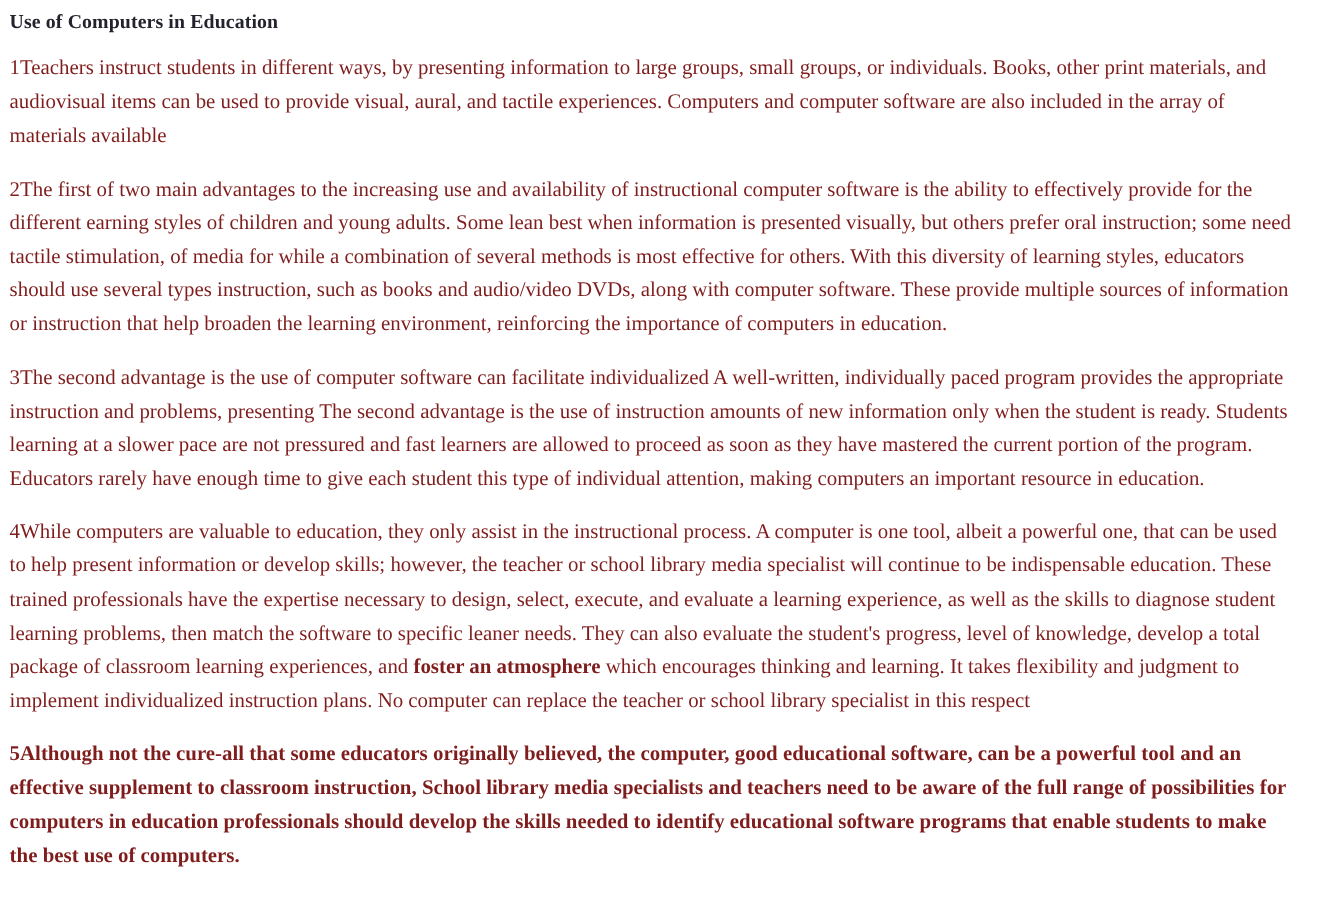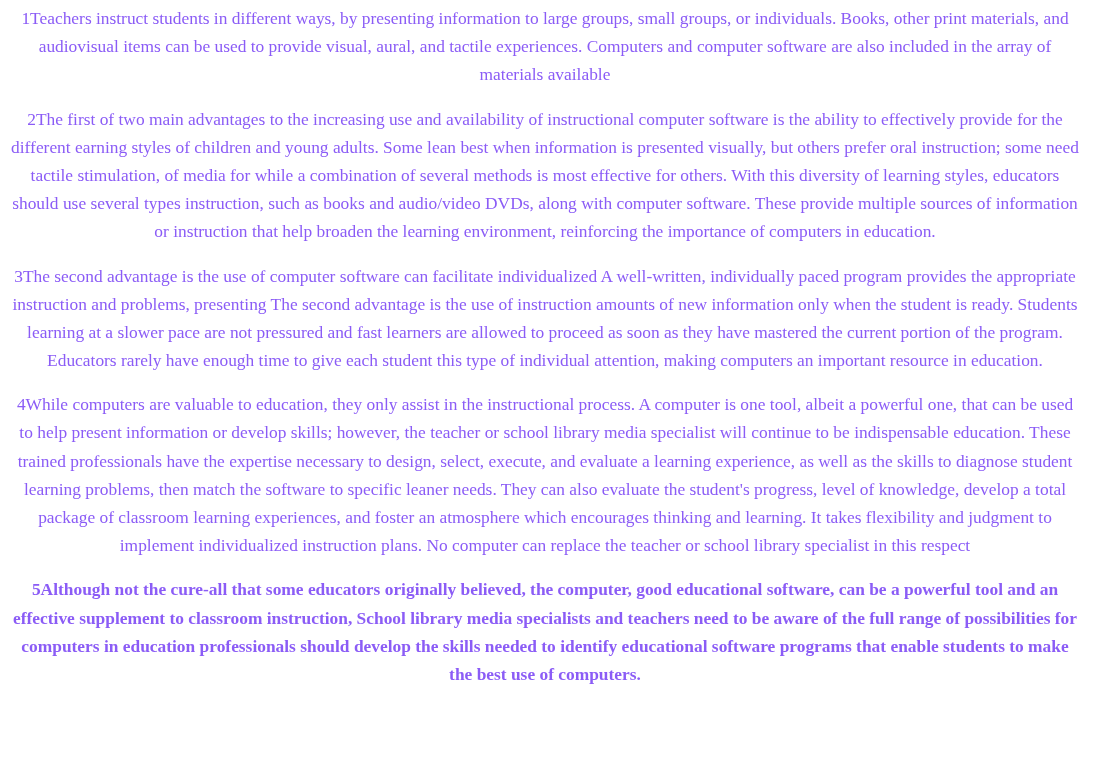--- a/index.html
+++ b/index.html
@@ -22,40 +22,41 @@
     font-family: "Liberation Serif", "DejaVu Serif", serif;
     font-size: 16.5px;
     font-weight: bold;
     color: #23232d;
     margin: 4px 0 14px 0;
     letter-spacing: 0.1px;
   }
   .para {
     font-size: 17.4px;
     line-height: 1.62;
-    color: #8b5cf6;
+    color: #7f1d1d;
     margin: 0 0 16px 0;
-    text-align: center;
+    text-align: left;
   }
   .para:last-child {
     margin-bottom: 0;
     font-weight: bold;
   }
   .para .num {
     font-size: 17.4px;
   }
   .bold-phrase {
-    font-weight: normal;
+    font-weight: bold;
   }
 </style>
 </head>
 <body>
 
 <div class="page">
 
+  <h1 class="doc-title">Use of Computers in Education</h1>
 
   <p class="para"><span class="num">1</span><span>Teachers instruct students in different ways, by presenting information to large groups, small groups, or individuals. Books, other print materials, and audiovisual items can be used to provide visual, aural, and tactile experiences. Computers and computer software are also included in the array of materials available</span></p>
 
   <p class="para"><span class="num">2</span><span>The first of two main advantages to the increasing use and availability of instructional computer software is the ability to effectively provide for the different earning styles of children and young adults. Some lean best when information is presented visually, but others prefer oral instruction; some need tactile stimulation, of media for while a combination of several methods is most effective for others. With this diversity of learning styles, educators should use several types instruction, such as books and audio/video DVDs, along with computer software. These provide multiple sources of information or instruction that help broaden the learning environment, reinforcing the importance of computers in education.</span></p>
 
   <p class="para"><span class="num">3</span><span>The second advantage is the use of computer software can facilitate individualized A well-written, individually paced program provides the appropriate instruction and problems, presenting The second advantage is the use of instruction amounts of new information only when the student is ready. Students learning at a slower pace are not pressured and fast learners are allowed to proceed as soon as they have mastered the current portion of the program. Educators rarely have enough time to give each student this type of individual attention, making computers an important resource in education.</span></p>
 
   <p class="para"><span class="num">4</span><span>While computers are valuable to education, they only assist in the instructional process. A computer is one tool, albeit a powerful one, that can be used to help present information or develop skills; however, the teacher or school library media specialist will continue to be indispensable education. These trained professionals have the expertise necessary to design, select, execute, and evaluate a learning experience, as well as the skills to diagnose student learning problems, then match the software to specific leaner needs. They can also evaluate the student's progress, level of knowledge, develop a total package of classroom learning experiences, and </span><span class="bold-phrase">foster an atmosphere</span><span> which encourages thinking and learning. It takes flexibility and judgment to implement individualized instruction plans. No computer can replace the teacher or school library specialist in this respect</span></p>
 
   <p class="para"><span class="num">5</span><span>Although not the cure-all that some educators originally believed, the computer, good educational software, can be a powerful tool and an effective supplement to classroom instruction, School library media specialists and teachers need to be aware of the full range of possibilities for computers in education professionals should develop the skills needed to identify educational software programs that enable students to make the best use of computers.</span></p>

